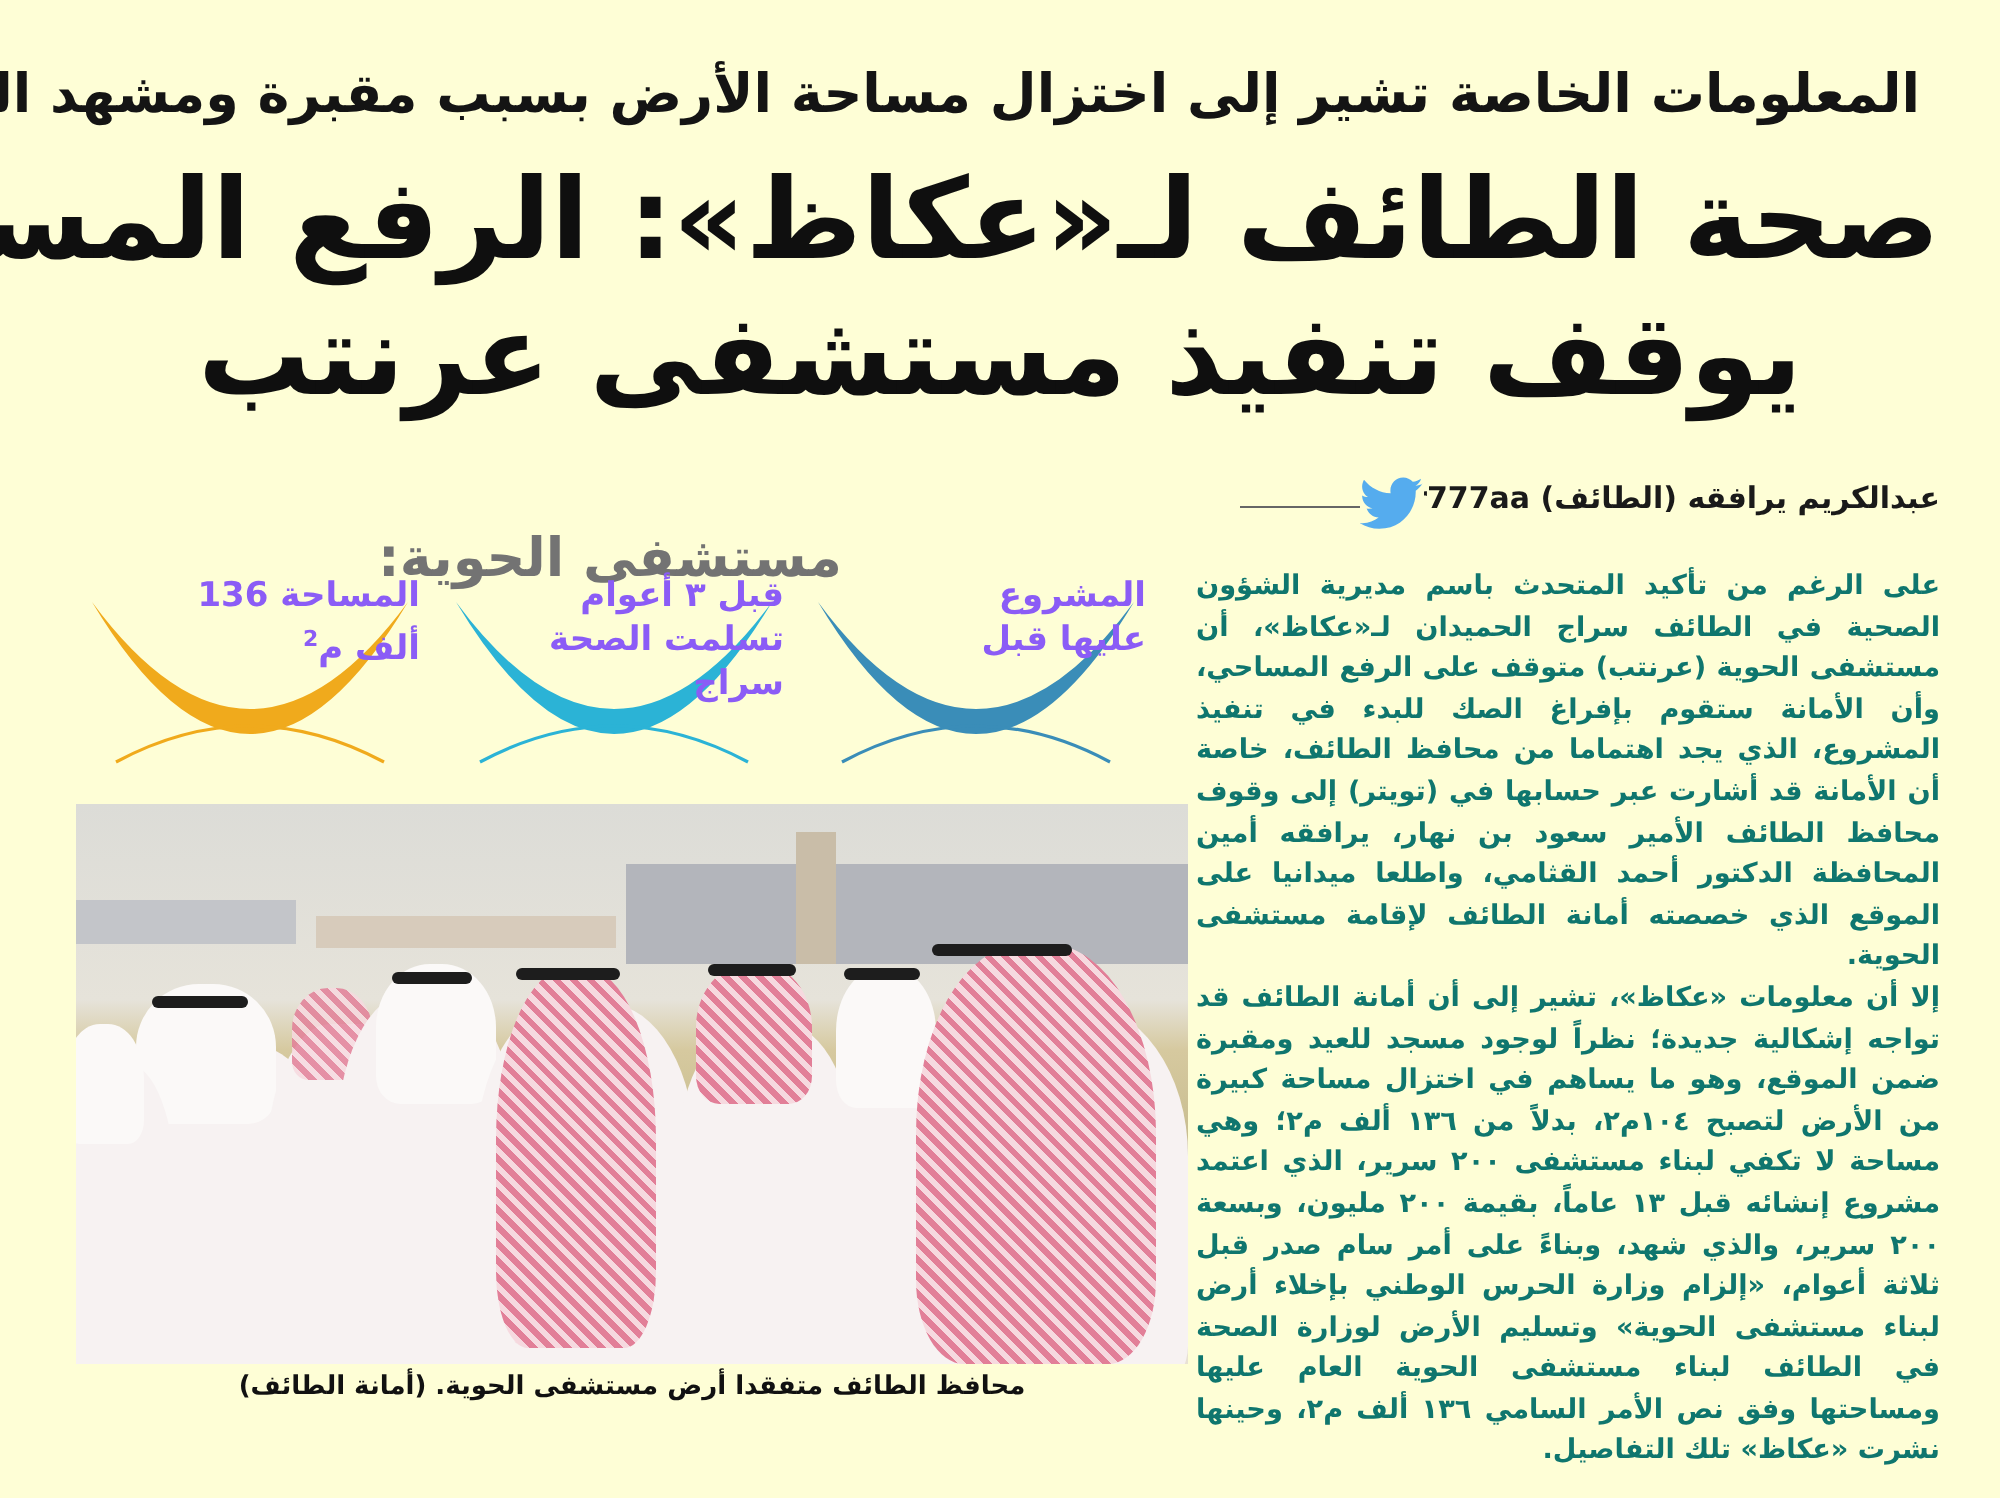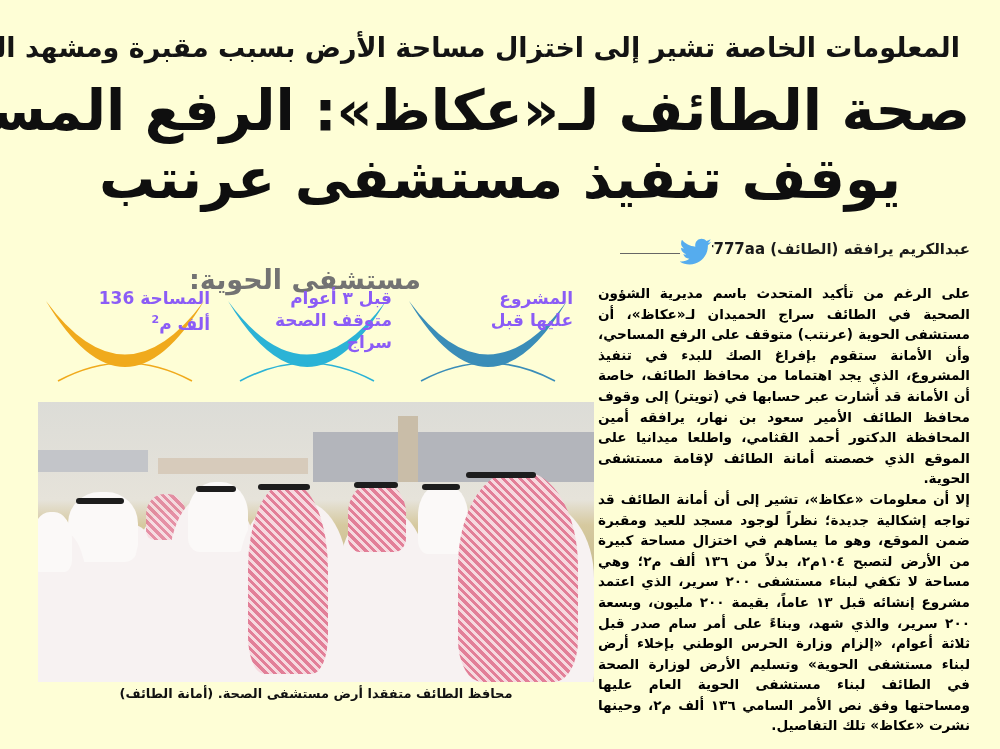--- a/index.html
+++ b/index.html
@@ -37,21 +37,21 @@
   }
   .byline .handle { direction:ltr; unicode-bidi:embed; }
   .byline .bird {
     position:absolute; left:60px; top:2px; width:32px; height:28px;
     background:#fefed6;
   }
 
   
   .article {
     position:absolute; top:283px; right:30px; width:372px;
-    font-size:13.6px; line-height:20.6px; font-weight:bold; color:#000000;
+    font-size:13.6px; line-height:20.6px; font-weight:bold; color:#0f766e;
     text-align:justify;
   }
   .article p { margin:0; }
 
   
   .stats-title {
     position:absolute; top:236px; left:180px; width:250px; text-align:center;
     font-weight:bold; font-size:27px; color:#737373;margin-top:28px;
   }
   .stat {
@@ -121,21 +121,21 @@
   </div>
 </div>
 
 <div class="stat stat-2">
   <svg width="170" height="100" viewBox="0 0 170 100">
     <path d="M6 18 Q85 150 164 18 Q85 125 6 18Z" fill="#2bb3d6"></path>
     <path d="M18 98 Q85 62 152 98" fill="none" stroke="#2bb3d6" stroke-width="1.6"></path>
   </svg>
   <div class="txt">
     <div>قبل ٣ أعوام</div>
-    <div>متوقف الصحة</div>
+    <div>تسلمت الصحة</div>
     <div>سراج</div>
   </div>
 </div>
 
 <div class="stat stat-3">
   <svg width="170" height="100" viewBox="0 0 170 100">
     <path d="M6 18 Q85 150 164 18 Q85 125 6 18Z" fill="#f0aa1c"></path>
     <path d="M18 98 Q85 62 152 98" fill="none" stroke="#f0aa1c" stroke-width="1.6"></path>
   </svg>
   <div class="txt">
@@ -174,13 +174,13 @@
 
   <div class="person" style="left:370px;top:110px;width:90px;height:180px;"></div>
   <div class="ghutra" style="left:380px;top:82px;width:50px;height:70px;"></div>
   <div class="agal" style="left:384px;top:82px;width:38px;"></div>
 
   <div class="person" style="left:420px;top:100px;width:136px;height:190px;"></div>
   <div class="shemagh" style="left:420px;top:70px;width:120px;height:210px;"></div>
   <div class="agal" style="left:428px;top:70px;width:70px;"></div>
 </div>
 
-<div class="caption">محافظ الطائف متفقدا أرض مستشفى الصحة. (أمانة الطائف)</div>
+<div class="caption">محافظ الطائف متفقدا أرض مستشفى الحوية. (أمانة الطائف)</div>
 
 </body></html>

